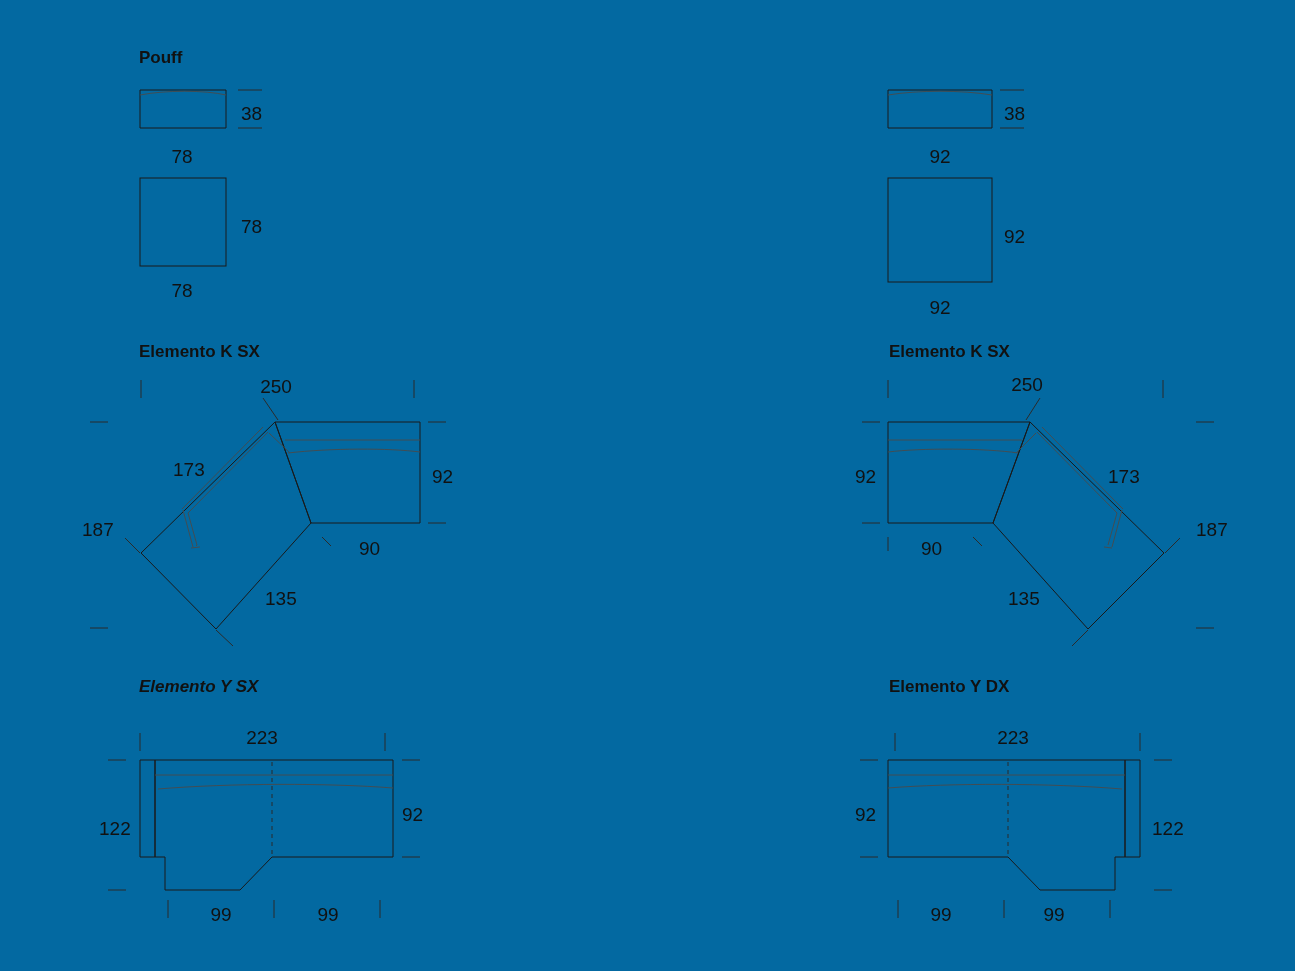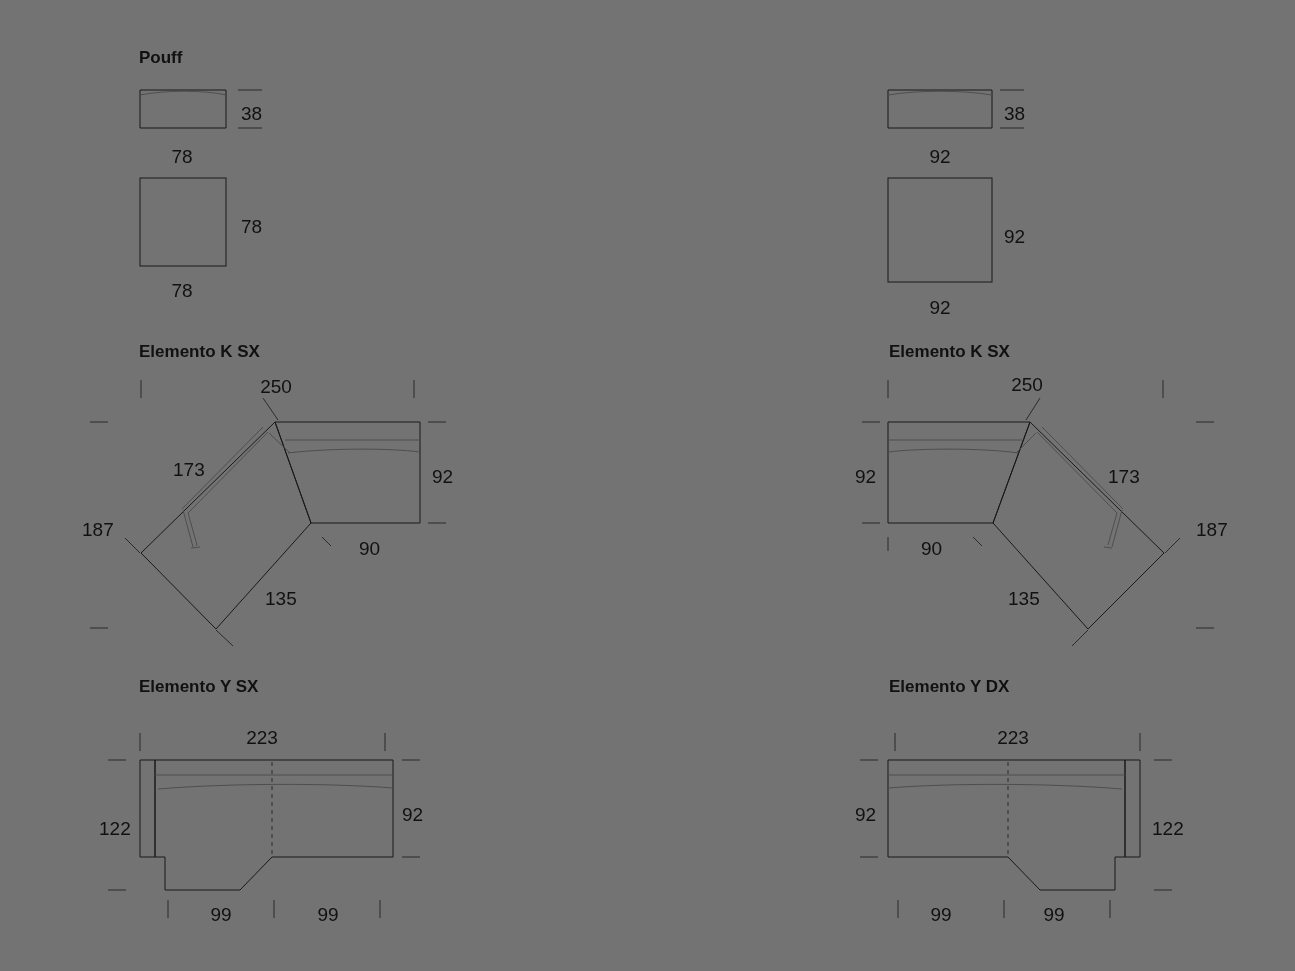--- a/index.html
+++ b/index.html
@@ -8,21 +8,21 @@
     background: #ffffff;
   }
   body {
     font-family: "Liberation Sans", sans-serif;
     color: #000000;
   }
   #sheet {
     position: relative;
     width: 1295px;
     height: 971px;
-    background: #737373;
+    background: #0369a1;
     overflow: hidden;
   }
   .title {
     position: absolute;
     font-size: 17px;
     font-weight: bold;
     color: #111111;
     white-space: nowrap;
   }
   .dim {
@@ -188,21 +188,21 @@
   <div class="dim" style="left:265px; top:588px;">135</div>
 
   <div class="title" style="left:889px; top:342px;">Elemento K SX</div>
   <div class="dim c" style="left:1027px; top:374px;">250</div>
   <div class="dim" style="left:1108px; top:466px;">173</div>
   <div class="dim" style="left:855px; top:466px;">92</div>
   <div class="dim" style="left:921px; top:538px;">90</div>
   <div class="dim" style="left:1196px; top:519px;">187</div>
   <div class="dim" style="left:1008px; top:588px;">135</div>
 
-  <div class="title" style="left:139px; top:677px;">Elemento Y SX</div>
+  <div class="title" style="left:139px; top:677px;font-style:italic;">Elemento Y SX</div>
   <div class="dim c" style="left:262px; top:727px;">223</div>
   <div class="dim" style="left:402px; top:804px;">92</div>
   <div class="dim" style="left:99px; top:818px;">122</div>
   <div class="dim c" style="left:221px; top:904px;">99</div>
   <div class="dim c" style="left:328px; top:904px;">99</div>
 
   <div class="title" style="left:889px; top:677px;">Elemento Y DX</div>
   <div class="dim c" style="left:1013px; top:727px;">223</div>
   <div class="dim" style="left:855px; top:804px;">92</div>
   <div class="dim" style="left:1152px; top:818px;">122</div>

